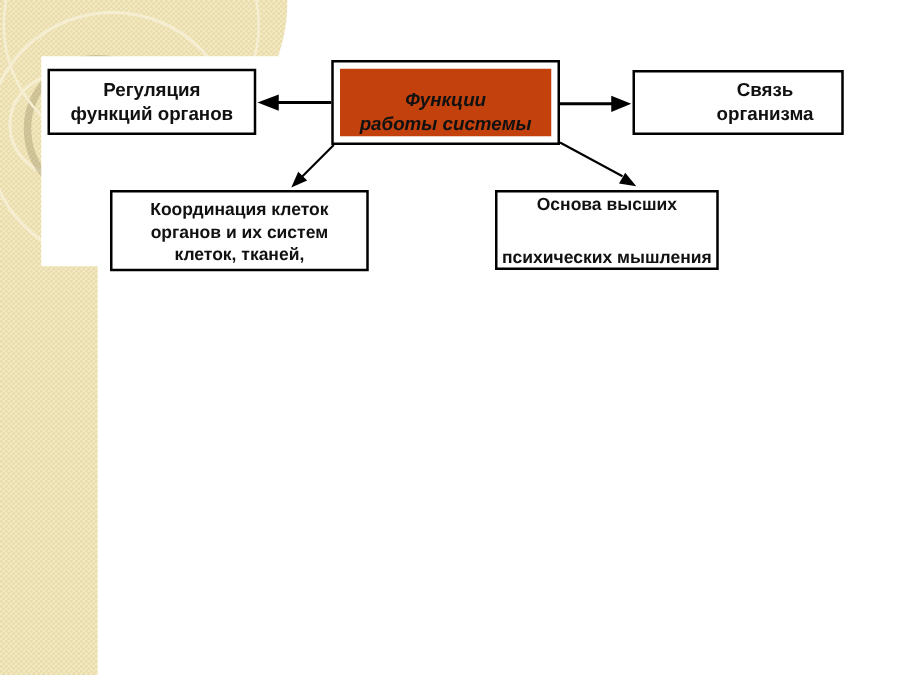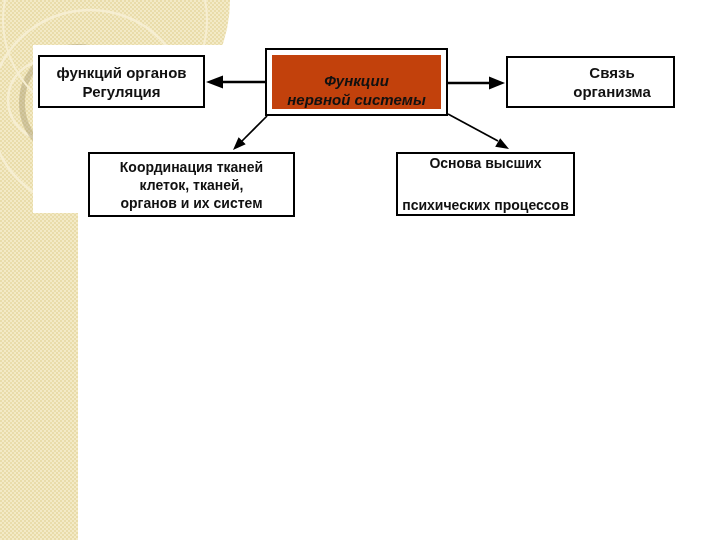--- a/index.html
+++ b/index.html
@@ -118,39 +118,39 @@
       <line x1="267" y1="116" x2="240" y2="143" stroke="#000" stroke-width="1.7"></line>
       <polygon points="233,150 245.7,144.3 238.6,137.3" fill="#000"></polygon>
     </g>
     <g>
       <line x1="448" y1="114" x2="498" y2="141" stroke="#000" stroke-width="1.7"></line>
       <polygon points="509,149 495.2,146.8 500.2,138.2" fill="#000"></polygon>
     </g>
   </svg>
 
   <div class="node node-left">
+    <div>Регуляция</div>
     <div>функций органов</div>
-    <div>Регуляция</div>
   </div>
 
   <div class="node node-center">
     <div class="center-fill">
       <div>Функции</div>
-      <div>нервной системы</div>
+      <div>работы системы</div>
     </div>
   </div>
 
   <div class="node node-right">
     <div>Связь организма</div>
   </div>
 
   <div class="node node-bottom-left">
-    <div>Координация тканей</div>
+    <div>Координация клеток</div>
+    <div>органов и их систем</div>
     <div>клеток, тканей,</div>
-    <div>органов и их систем</div>
   </div>
 
   <div class="node node-bottom-right">
     <div>Основа высших</div>
-    <div>психических процессов</div>
+    <div>психических мышления</div>
   </div>
 
 </div>
 
 </body></html>

